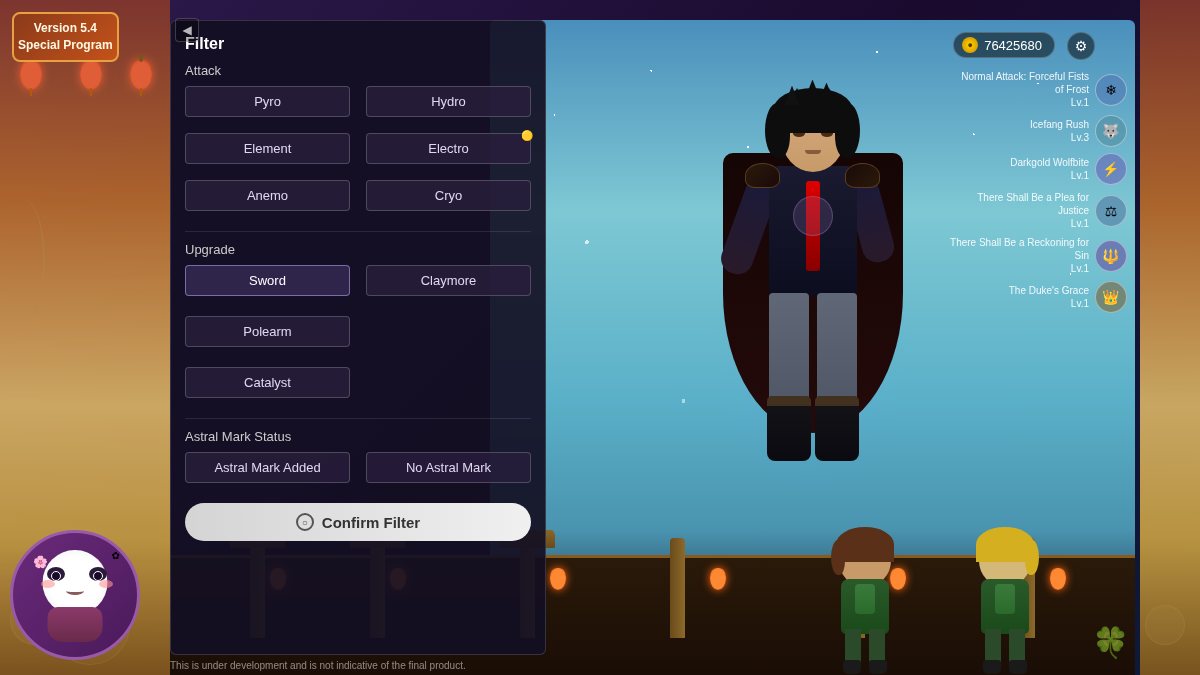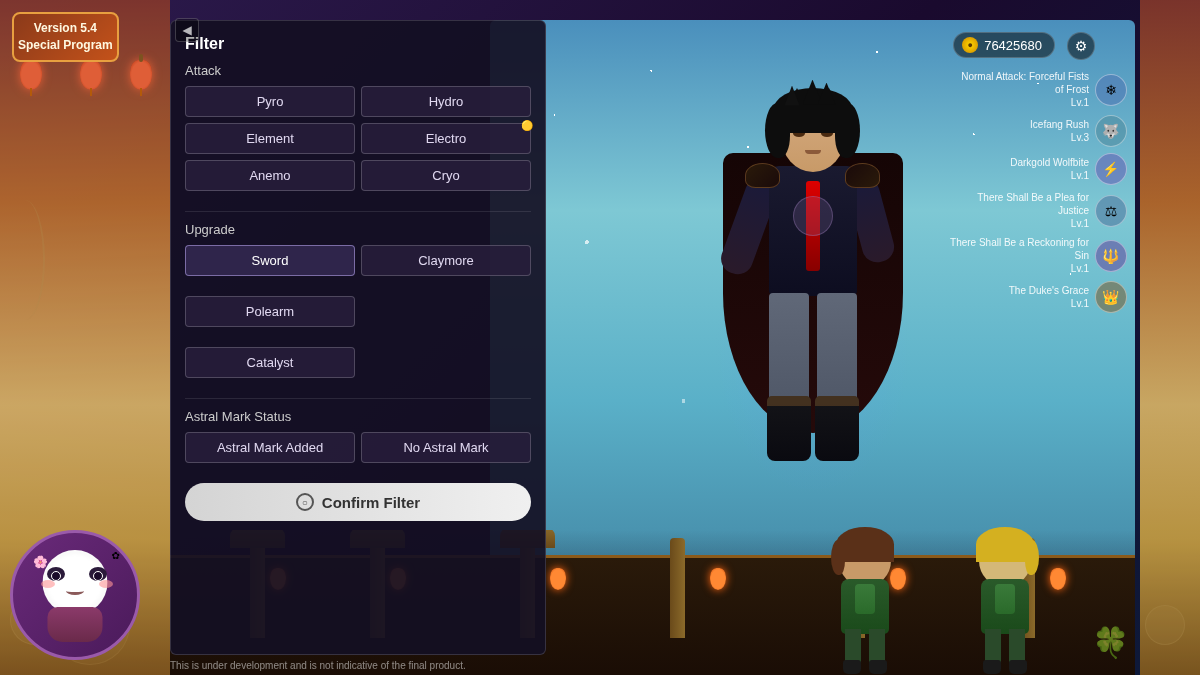--- a/index.html
+++ b/index.html
@@ -98,21 +98,21 @@
     .section-label {
       color: #ccc;
       font-size: 13px;
       margin-bottom: 8px;
       margin-top: 4px;
     }
 
     .button-grid {
       display: grid;
       grid-template-columns: 1fr 1fr;
-      gap: 6px;
+      gap: 16px;
       margin-bottom: 20px;
     }
 
     .filter-btn {
       background: rgba(40, 30, 60, 0.8);
       border: 1px solid rgba(255,255,255,0.2);
       border-radius: 4px;
       color: #e0d8f0;
       font-size: 13px;
       padding: 7px 10px;

